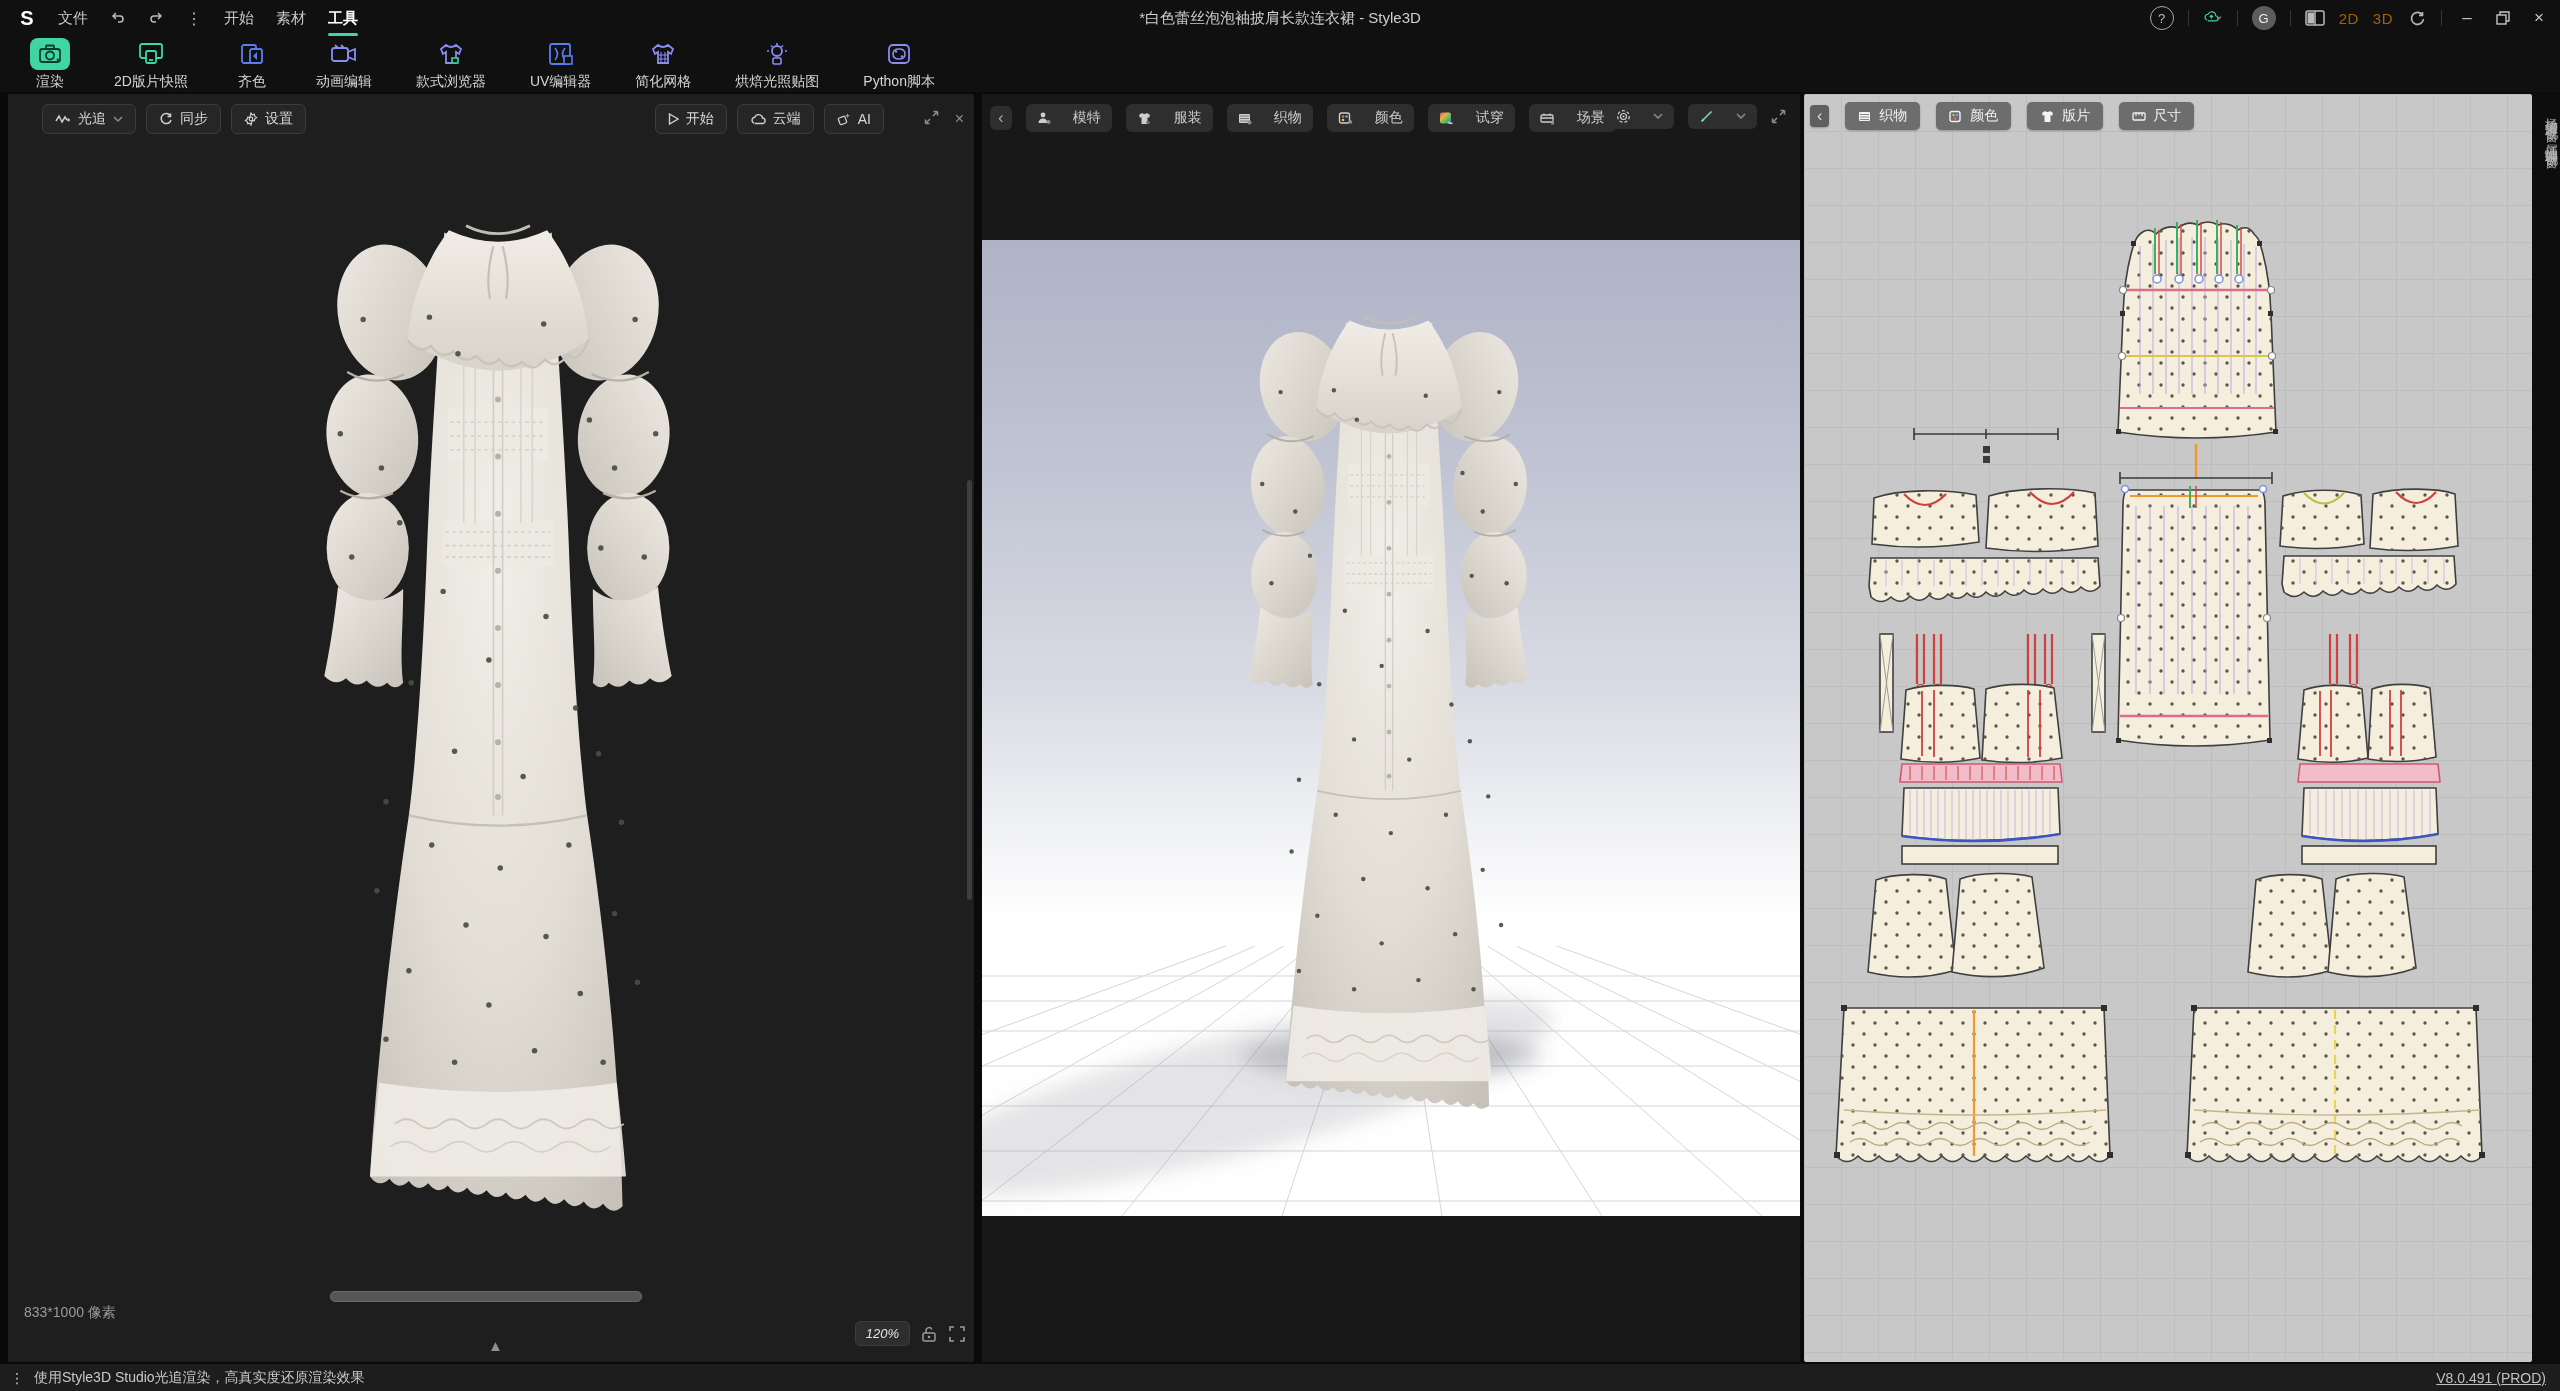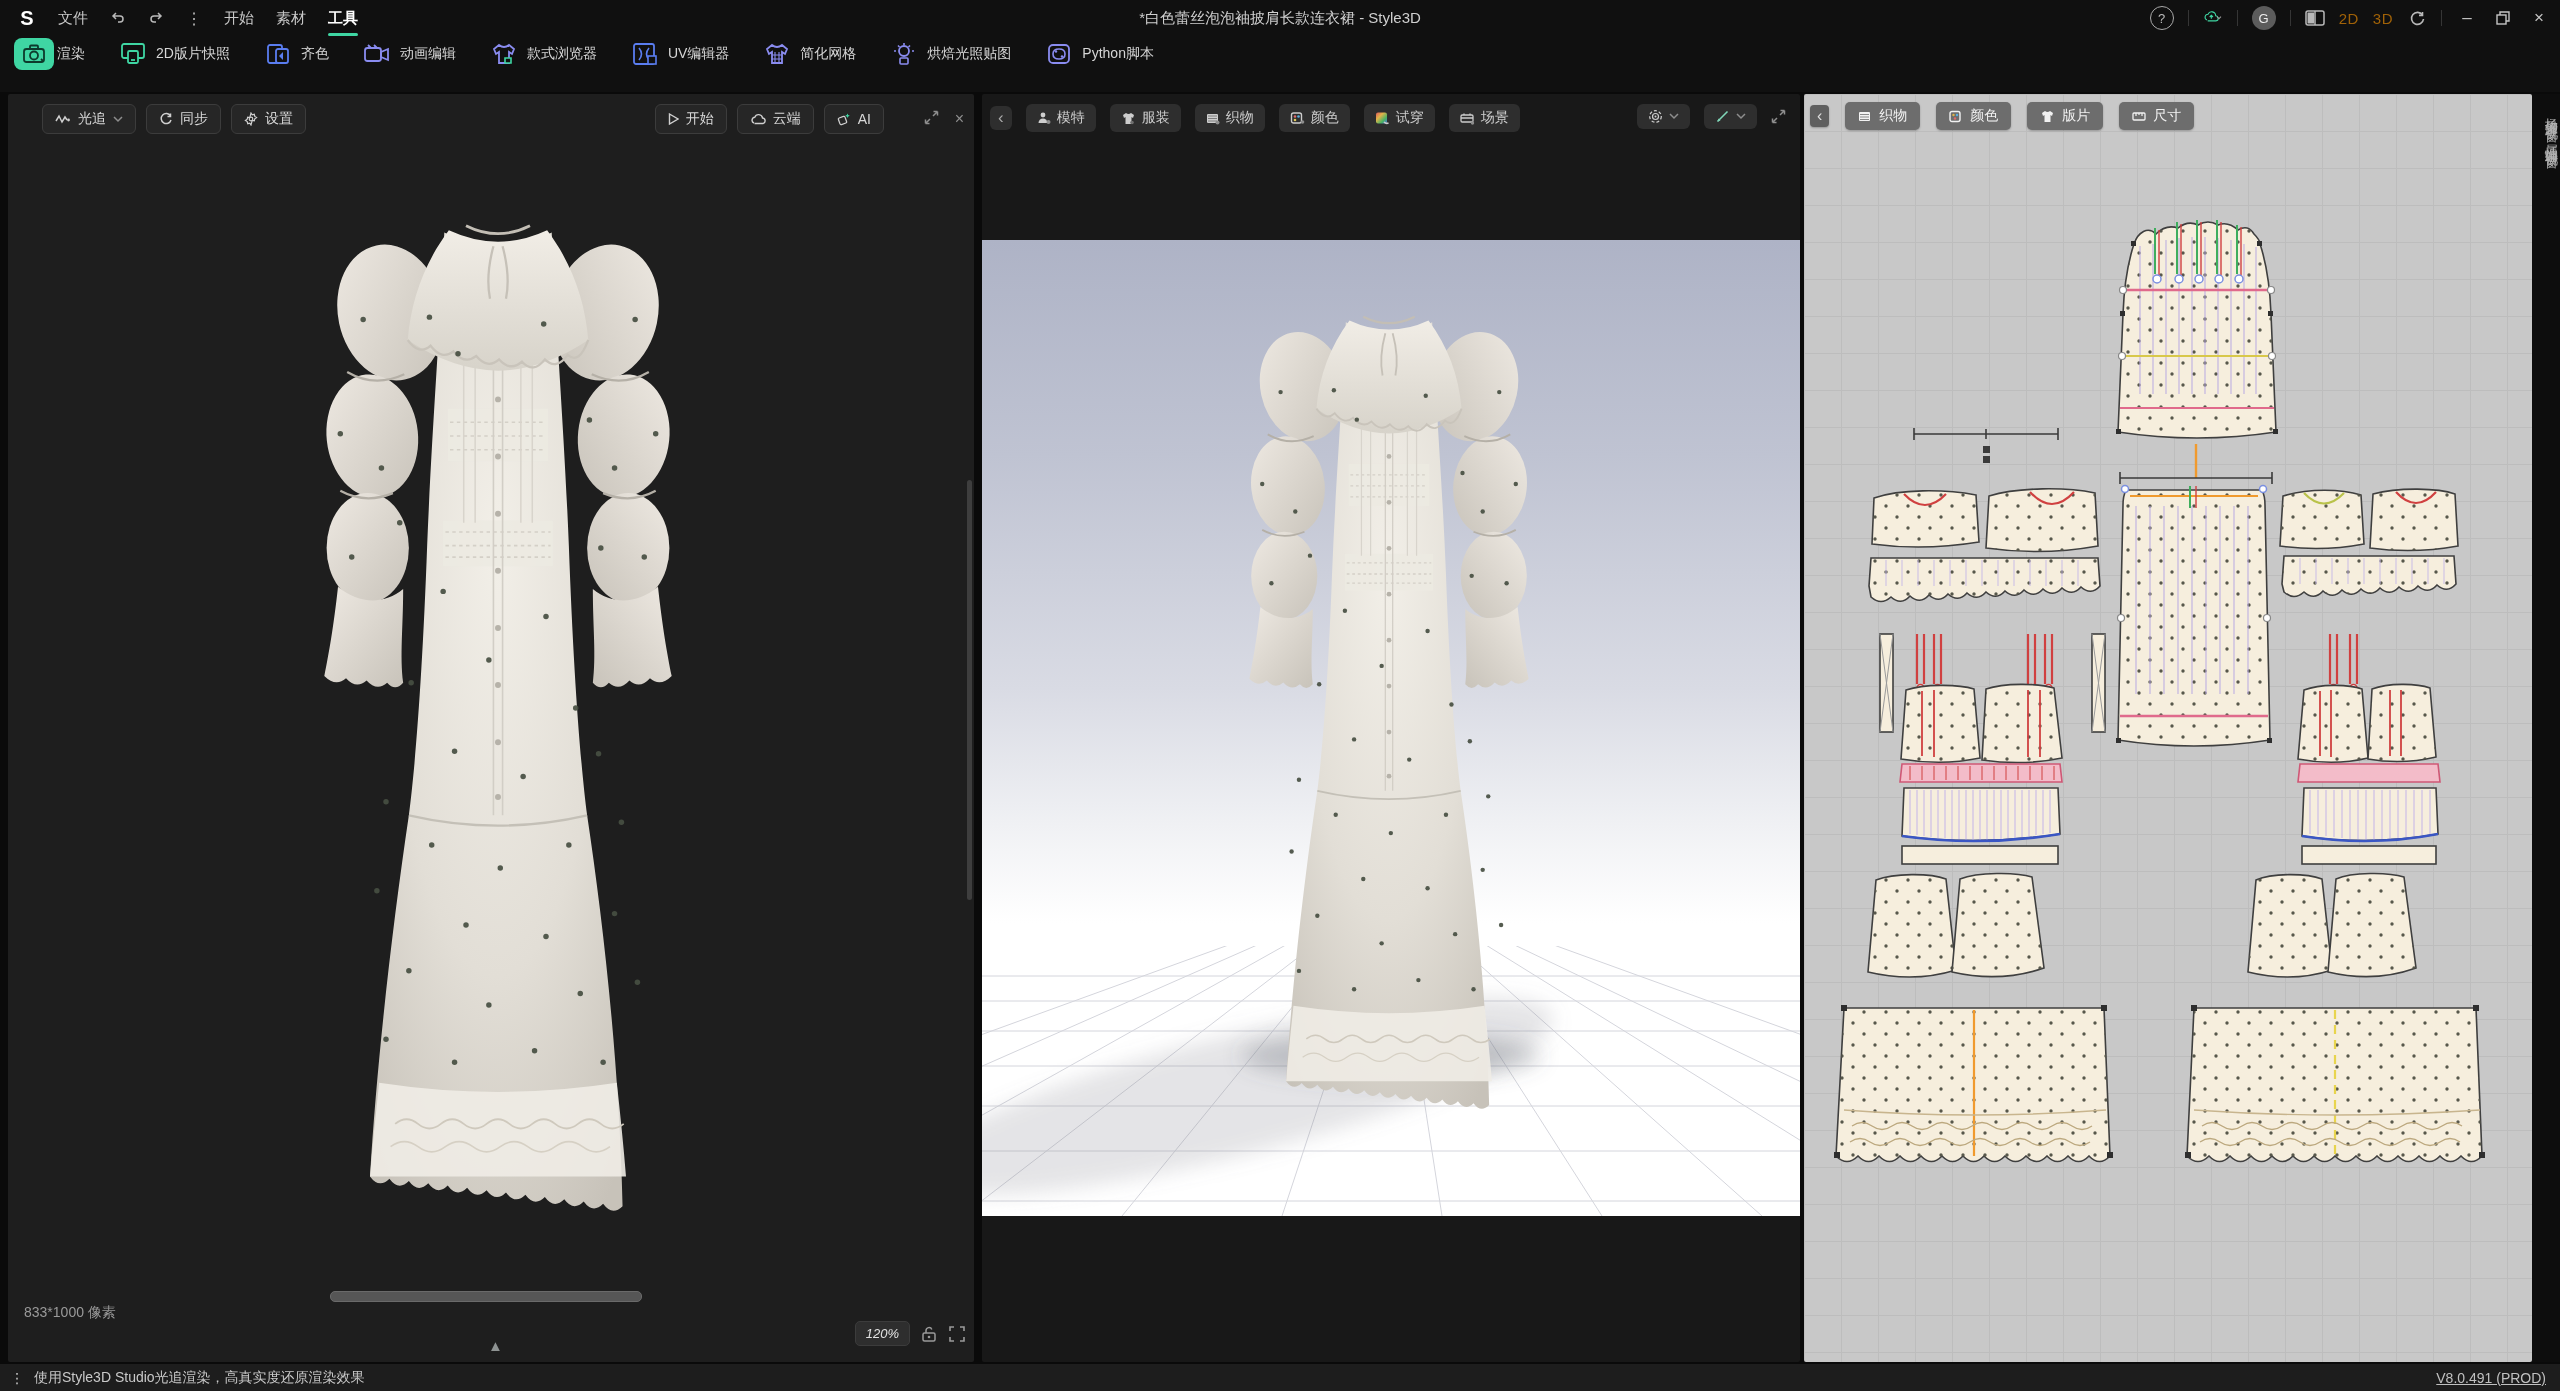--- a/index.html
+++ b/index.html
@@ -12,21 +12,21 @@
   .menu-item.active::after{content:"";position:absolute;left:2px;right:2px;bottom:-4px;height:3px;border-radius:2px;background:#3fd6a3;}
   .tb-ic{width:20px;height:20px;color:#b9b9b9;display:flex;align-items:center;justify-content:center;font-size:16px;}
   .title-center{position:absolute;left:50%;transform:translateX(-50%);top:0;height:36px;display:flex;align-items:center;font-size:15px;color:#cfcfcf;}
   .title-right{position:absolute;right:10px;top:0;height:36px;display:flex;align-items:center;gap:14px;}
   .vdiv{width:1px;height:16px;background:#353535;}
   .circ{width:22px;height:22px;border:1.5px solid #a9a9a9;border-radius:50%;display:flex;align-items:center;justify-content:center;font-size:13px;color:#bbb;}
   .avatar{width:24px;height:24px;border-radius:50%;background:#5c5c5c;color:#eee;font-size:13px;display:flex;align-items:center;justify-content:center;}
   .mode-txt{font-size:15px;color:#a16207;letter-spacing:.5px;}
   .win-btn{width:22px;height:22px;display:flex;align-items:center;justify-content:center;color:#c5c5c5;font-size:17px;}
   .ribbon{position:absolute;left:0;top:36px;width:2560px;height:56px;background:#101010;display:flex;align-items:flex-start;gap:0;}
-  .rb-item{display:flex;flex-direction:row;align-items:center;gap:3px;padding:2px 14px 0 14px;}
+  .rb-item{display:flex;flex-direction:column;align-items:center;gap:3px;padding:2px 14px 0 14px;margin-left:16px;}
   .rb-icon{width:40px;height:32px;display:flex;align-items:center;justify-content:center;border-radius:8px;}
   .rb-icon.on{background:#3fd6a3;}
   .rb-label{font-size:14px;color:#d6d6d6;white-space:nowrap;}
   .panel{position:absolute;top:94px;height:1268px;border-radius:2px;}
   .left-panel{left:8px;width:966px;background:#1e1e1e;overflow:hidden;}
   .mid-panel{left:982px;width:818px;background:#181818;overflow:hidden;}
   .right-panel{left:1804px;width:728px;background:#c8c8c8;overflow:hidden;
     background-image:linear-gradient(#bdbdbd 1px,transparent 1px),linear-gradient(90deg,#bdbdbd 1px,transparent 1px);
     background-size:37px 37px;}
   .side-strip{position:absolute;left:2532px;top:94px;width:28px;height:1268px;background:#0d0d0d;}
@@ -37,21 +37,21 @@
   .lp-topright{position:absolute;right:90px;top:10px;display:flex;gap:10px;}
   .lp-corner{position:absolute;right:10px;top:16px;display:flex;gap:16px;color:#8f8f8f;}
   .lp-res{position:absolute;left:16px;bottom:40px;font-size:14px;color:#9a9a9a;}
   .lp-zoom{position:absolute;right:8px;bottom:16px;display:flex;align-items:center;gap:10px;}
   .zoom-badge{background:#2e2e2e;border:1px solid #3c3c3c;border-radius:5px;padding:4px 10px;font-size:13px;color:#e2e2e2;font-style:italic;}
   .hscroll{position:absolute;left:322px;bottom:60px;width:310px;height:9px;background:#565656;border:1px solid #6a6a6a;border-radius:5px;}
   .vscroll{position:absolute;right:2px;top:386px;width:5px;height:420px;background:#3e3e3e;border-radius:3px;}
   .up-arrow{position:absolute;left:480px;bottom:8px;color:#8e9392;font-size:15px;}
   .mid-top{position:absolute;left:8px;top:10px;display:flex;gap:14px;align-items:center;z-index:4;}
   .mid-topright{position:absolute;right:14px;top:10px;display:flex;gap:14px;align-items:center;z-index:4;}
-  .sm-btn{display:flex;align-items:center;gap:6px;background:#2e2e2e;border-radius:6px;color:#cdcdcd;font-size:14px;padding:5px 11px;white-space:nowrap;}
+  .sm-btn{display:flex;align-items:center;gap:22px;background:#2e2e2e;border-radius:6px;color:#cdcdcd;font-size:14px;padding:5px 11px;white-space:nowrap;}
   .chev{display:flex;align-items:center;color:#8d8d8d;}
   .back-btn{background:#2e2e2e;border-radius:6px;color:#a9a9a9;font-size:17px;padding:2px 8px;}
   .sky{position:absolute;left:0;top:146px;width:818px;height:976px;background:linear-gradient(#aeb3c6 0%,#bfc3d2 22%,#d9dbe4 46%,#f0f1f4 60%,#ffffff 70%,#ffffff 100%);}
   .floor{position:absolute;left:0;bottom:0;width:818px;height:270px;}
   .rp-top{position:absolute;left:6px;top:8px;display:flex;gap:16px;align-items:center;z-index:4;}
   .gray-btn{display:flex;align-items:center;gap:7px;background:#6d6d6d;border-radius:5px;color:#f2f2f2;font-size:14px;padding:5px 13px;box-shadow:0 1px 2px rgba(0,0,0,.25);}
   .rp-back{background:#5f5f5f;border-radius:4px;color:#ddd;font-size:16px;padding:2px 7px;box-shadow:0 1px 2px rgba(0,0,0,.25);}
   .statusbar{position:absolute;left:0;top:1364px;width:2560px;height:27px;background:#1d1d1d;display:flex;align-items:center;}
   .sb-left{display:flex;align-items:center;gap:10px;padding-left:10px;font-size:14px;color:#c9c9c9;}
   .sb-right{position:absolute;right:14px;font-size:14px;color:#c0c0c0;text-decoration:underline;}

